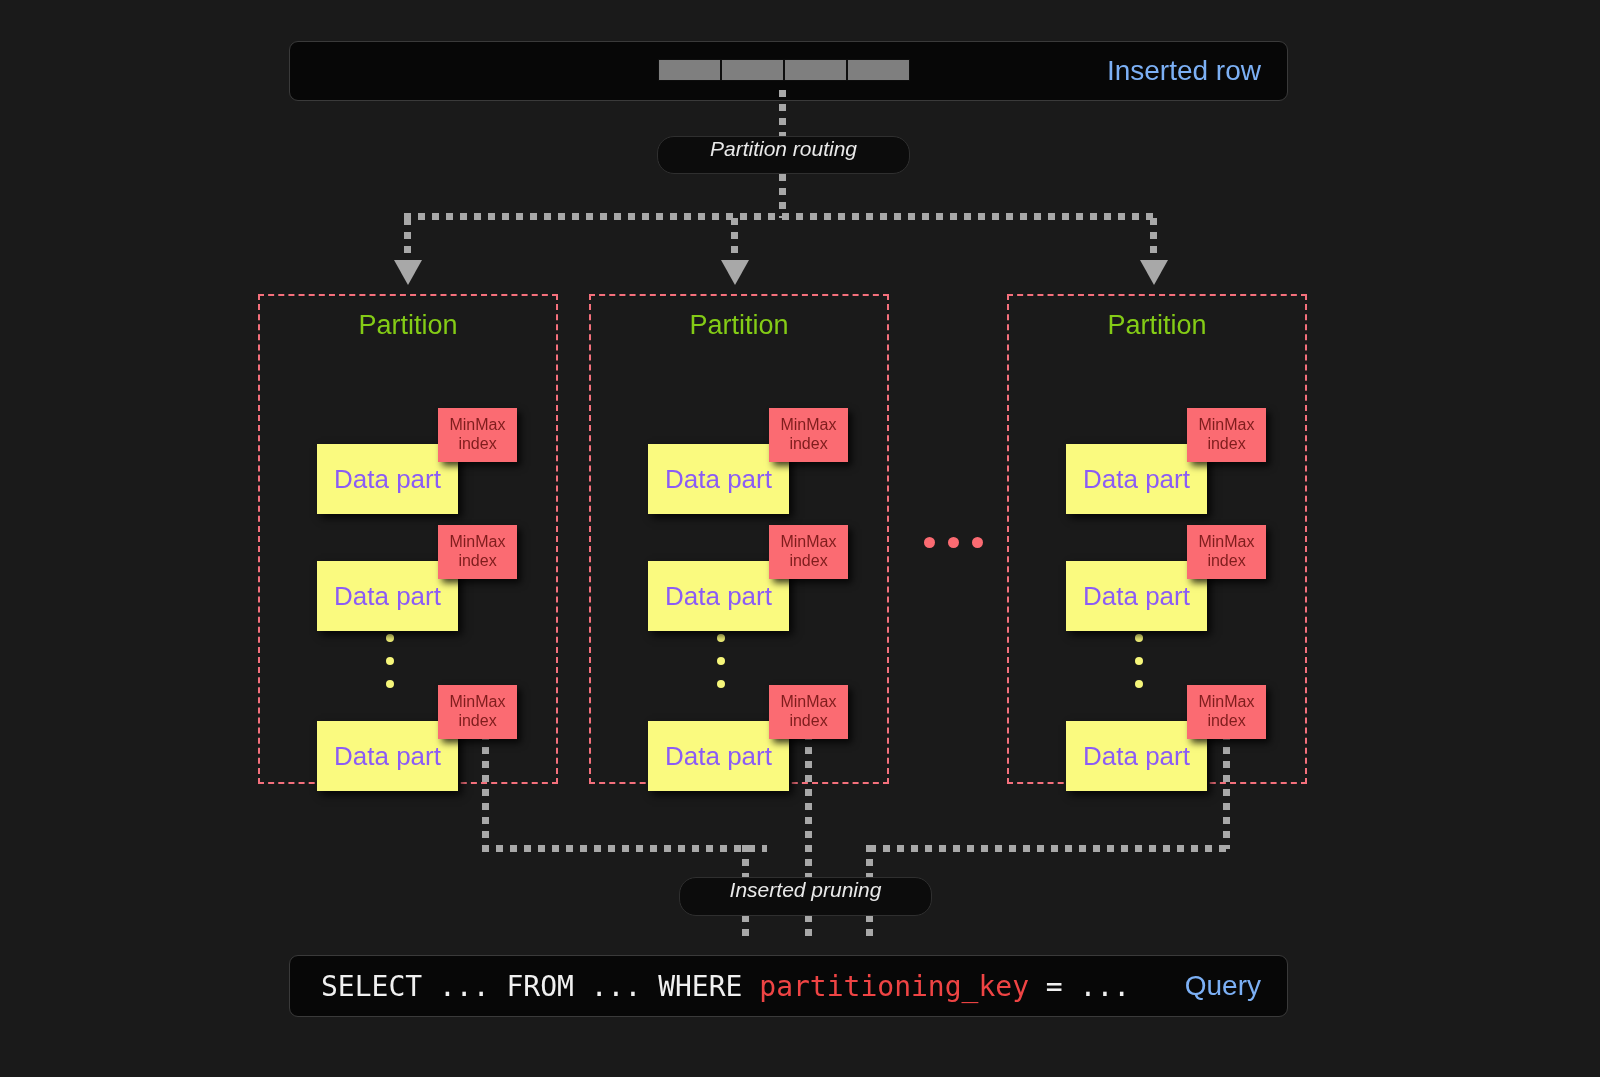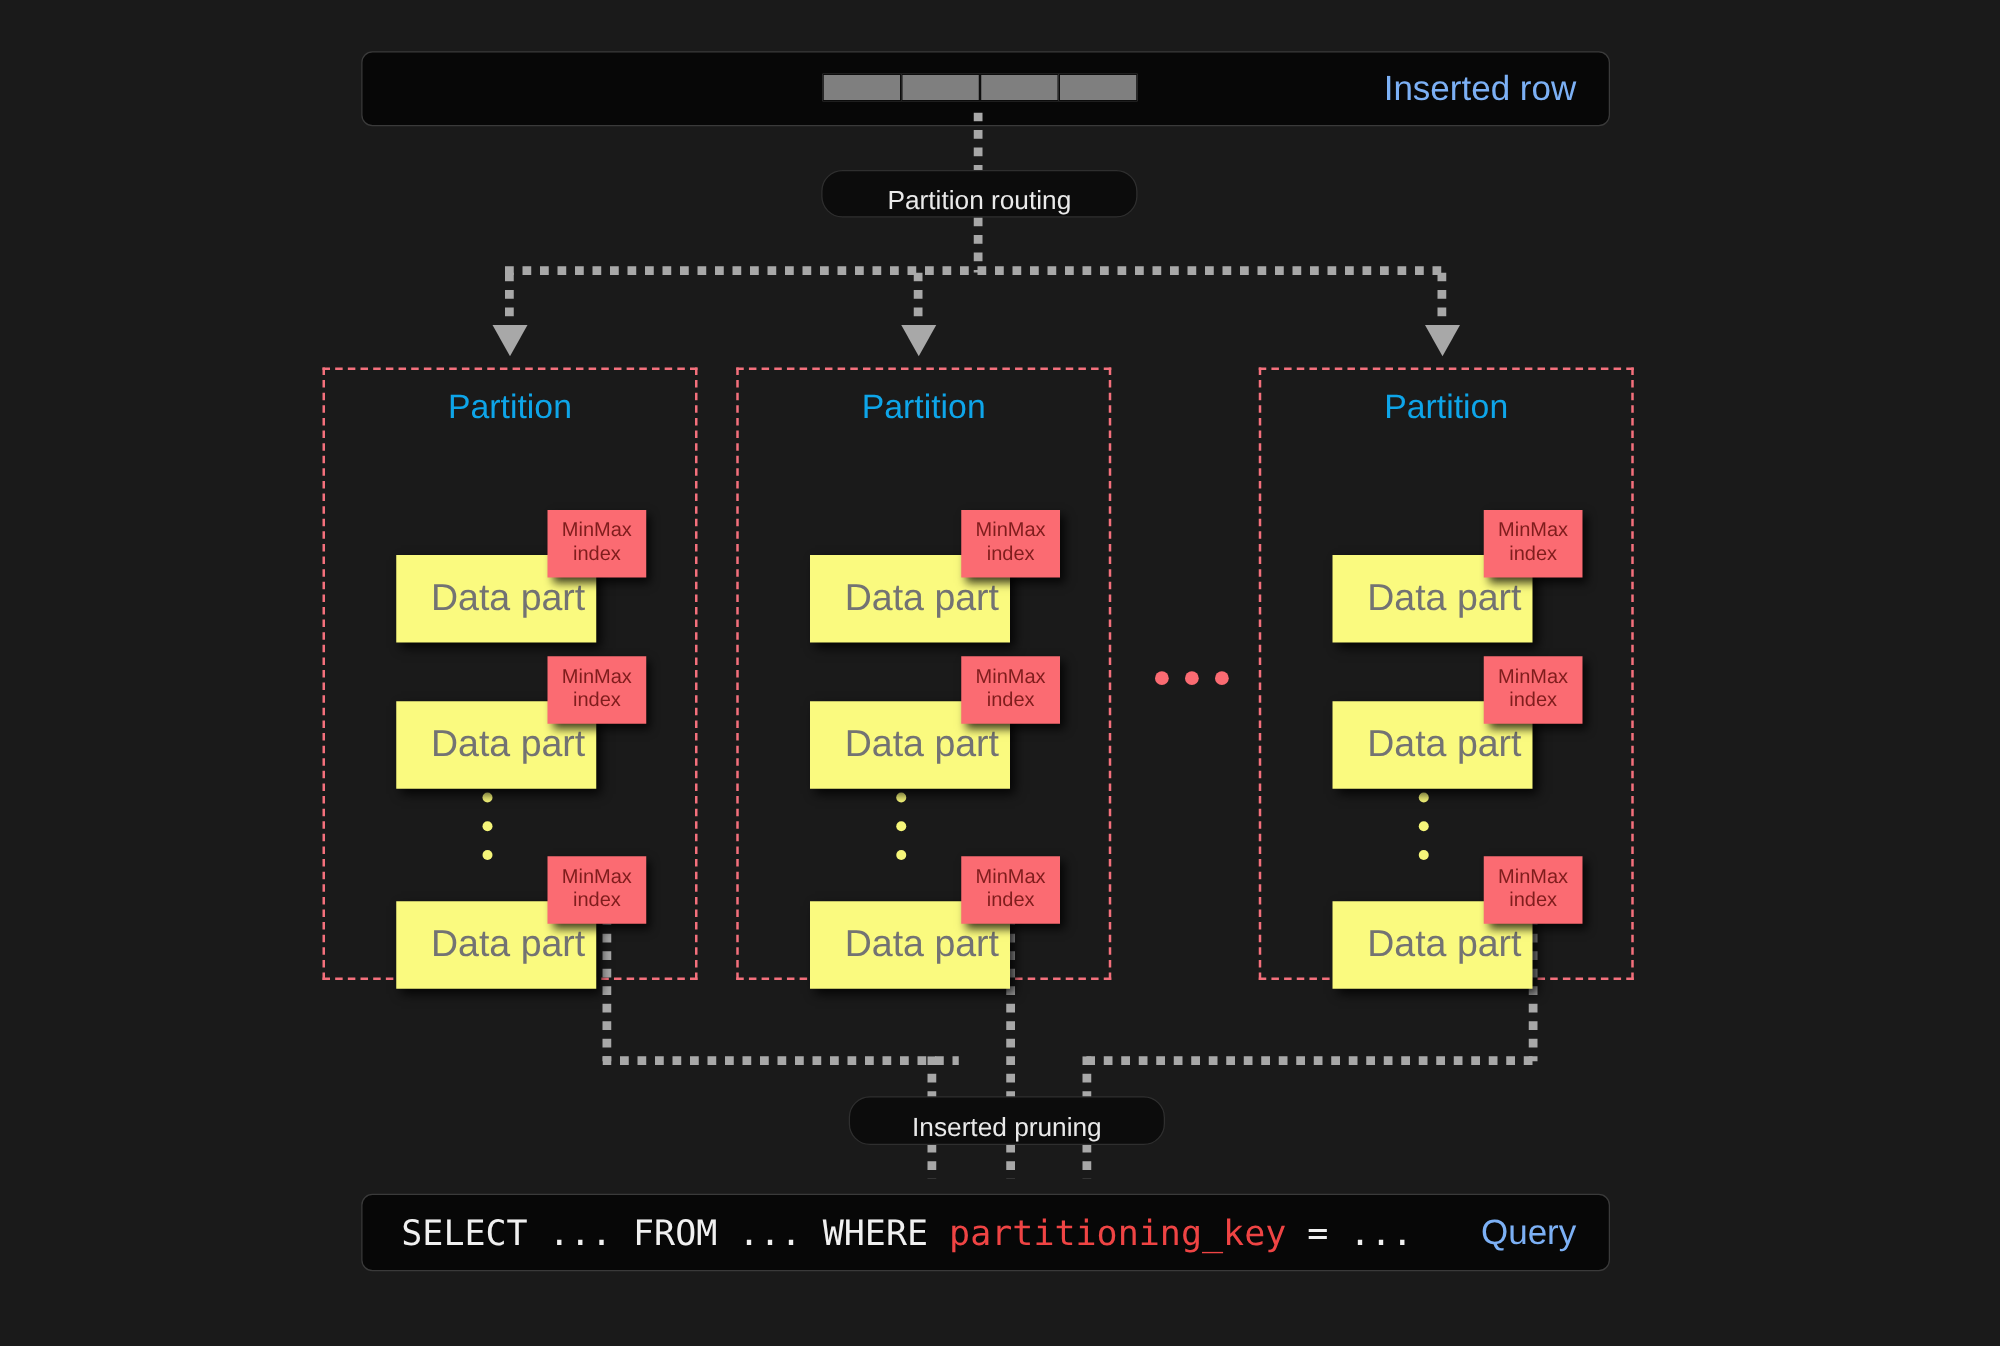--- a/index.html
+++ b/index.html
@@ -69,26 +69,27 @@
   #query-text .kw { color: #ef4444; }
 
   
   .pill {
     position: absolute;
     background: #0c0c0c;
     border: 1px solid #2f2f2f;
     border-radius: 17px;
     box-sizing: border-box;
     display: flex;
-    align-items: flex-end;
+    align-items: flex-start;
     justify-content: center;
     color: #eaeaea;
     font-size: 21px;
     white-space: nowrap;
     z-index: 6;
+    font-style: italic;
   }
   #partition-routing-pill { left: 657px; top: 136px; width: 253px; height: 38px; }
   #partition-pruning-pill { left: 679px; top: 877px; width: 253px; height: 39px; }
 
   
   .partition {
     position: absolute;
     top: 294px;
     width: 300px;
     height: 490px;
@@ -98,21 +99,21 @@
   #partition-1 { left: 258px; }
   #partition-2 { left: 589px; }
   #partition-3 { left: 1007px; }
 
   .partition-title {
     position: absolute;
     top: 14px;
     left: 0;
     width: 100%;
     text-align: center;
-    color: #0ea5e9;
+    color: #84cc16;
     font-size: 27px;
   }
 
   
   .part-group {
     position: absolute;
     left: 57px;
     width: 200px;
     height: 110px;
   }
@@ -141,24 +142,23 @@
     position: absolute;
     left: 0px;
     top: 36px;
     width: 141px;
     height: 70px;
     background: #fafa7f;
     box-shadow: 4px 4px 8px rgba(0,0,0,0.8);
     display: flex;
     align-items: center;
     justify-content: center;
-    color: #737373;
-    font-size: 30px;
+    color: #8b5cf6;
+    font-size: 26px;
     z-index: 2;
-    padding-left: 19px;
   }
 
   
   .vdots {
     position: absolute;
     left: 126px;
     top: 338px;
     width: 8px;
   }
   .vdots i {

